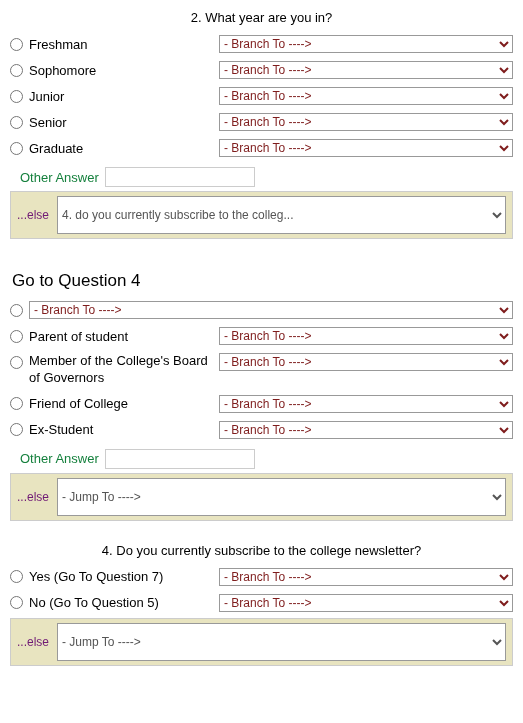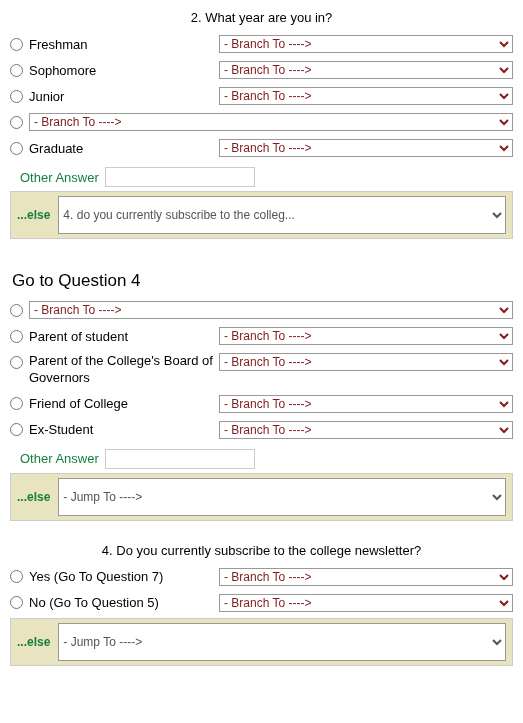--- a/index.html
+++ b/index.html
@@ -69,22 +69,22 @@
     .else-row {
       display: flex;
       align-items: center;
       background: #e8e4c0;
       border: 1px solid #ccc;
       padding: 4px 6px;
       margin-top: 2px;
     }
     .else-label {
       font-size: 12px;
-      font-weight: bold;
-      color: #15803d;
+      font-weight: normal;
+      color: #701a75;
       margin-right: 8px;
       white-space: nowrap;
     }
     .else-select {
       flex: 1;
       font-size: 12px;
       height: 38px;
       border: 1px solid #999;
       background: #fff;
       color: #555;
@@ -132,20 +132,21 @@
     <div class="option-row">
       <input type="radio" name="q2" style="">
       <span class="option-label">Junior</span>
       <select class="branch-select">
         <option>- Branch To ----&gt;</option>
       </select>
     </div>
 
     <div class="option-row">
       <input type="radio" name="q2" style="">
+      <span class="option-label">Senior</span>
       <select class="branch-select">
         <option>- Branch To ----&gt;</option>
       </select>
     </div>
 
     <div class="option-row">
       <input type="radio" name="q2" style="">
       <span class="option-label">Graduate</span>
       <select class="branch-select">
         <option>- Branch To ----&gt;</option>
@@ -182,21 +183,21 @@
     <div class="option-row">
       <input type="radio" name="q3" style="">
       <span class="option-label">Parent of student</span>
       <select class="branch-select">
         <option>- Branch To ----&gt;</option>
       </select>
     </div>
 
     <div class="option-row" style="align-items:flex-start;">
       <input type="radio" name="q3" style="margin-top: 3px;">
-      <span class="option-label-wide">Parent of the College's Board of Governors</span>
+      <span class="option-label-wide">Member of the College's Board of Governors</span>
       <select class="branch-select" style="margin-top:0;">
         <option>- Branch To ----&gt;</option>
       </select>
     </div>
 
     <div class="option-row">
       <input type="radio" name="q3" style="">
       <span class="option-label">Friend of College</span>
       <select class="branch-select">
         <option>- Branch To ----&gt;</option>

